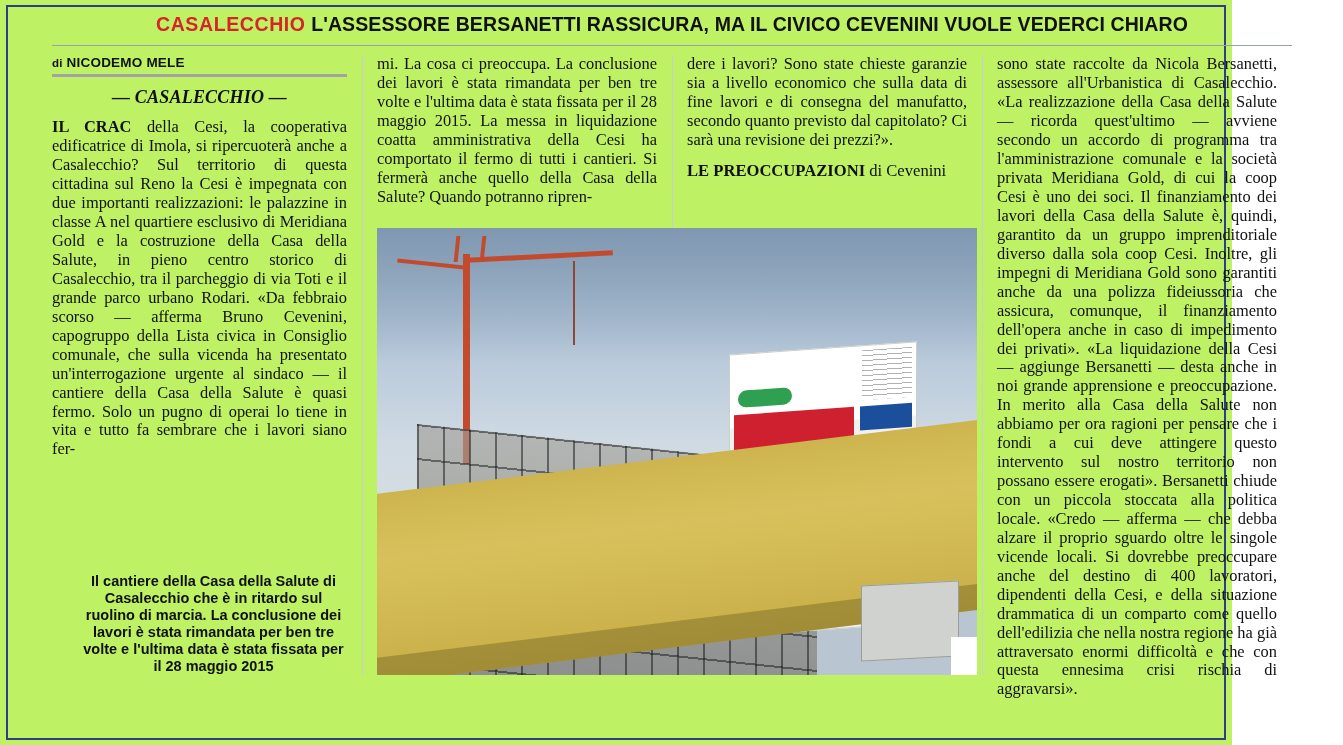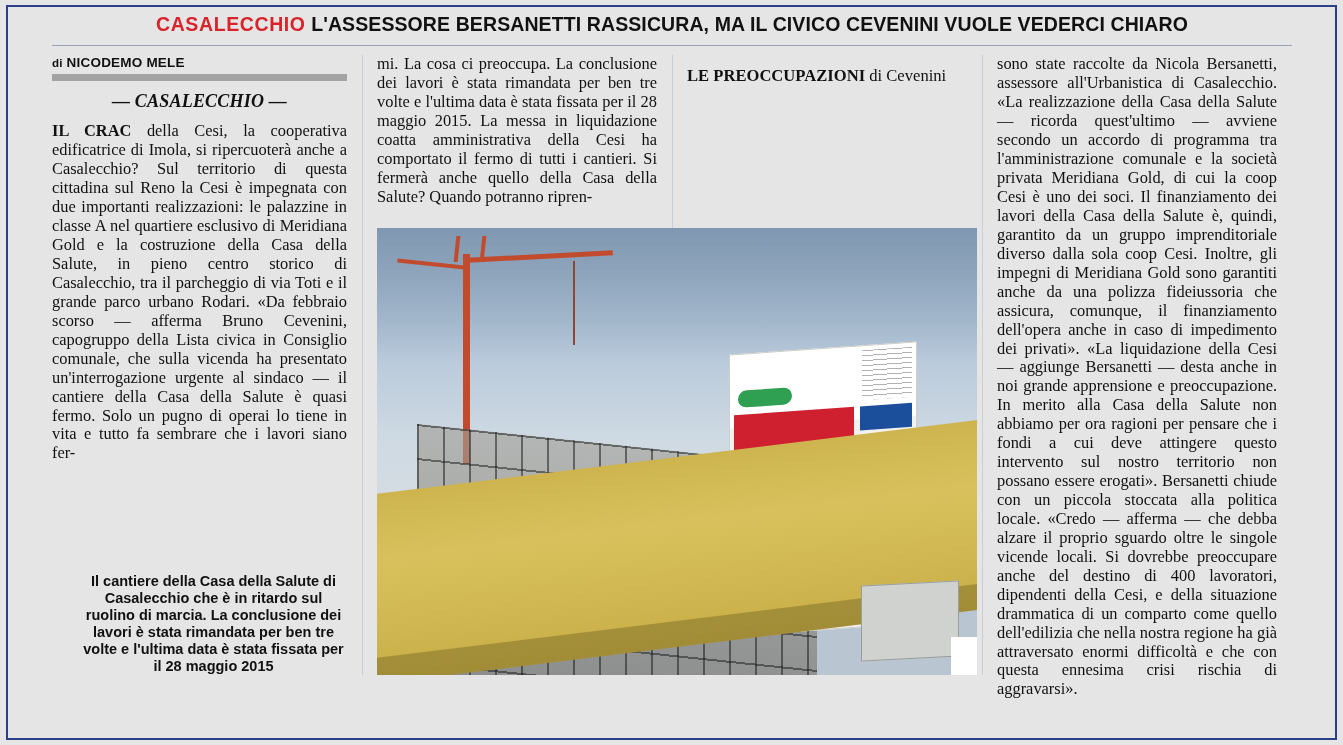--- a/index.html
+++ b/index.html
@@ -9,23 +9,23 @@
   }
   body {
     width: 1343px;
     height: 745px;
     font-family: "Liberation Serif", serif;
     color: #111111;
     overflow: hidden;
   }
   .page {
     position: relative;
-    width: 1343px;
+    width: 1232px;
     height: 745px;
-    background: #e5e5e5;
+    background: #bef264;
     box-sizing: border-box;
   }
   .frame {
     position: absolute;
     left: 6px;
     top: 5px;
     right: 6px;
     bottom: 5px;
     border: 2px solid #2b3f86;
     box-sizing: border-box;
@@ -95,21 +95,21 @@
     top: 0;
     bottom: 0;
     width: 1px;
     background: #c9cdd8;
   }
   .byline {
     font-family: "Liberation Sans", sans-serif;
     font-weight: bold;
     font-size: 13.5px;
     letter-spacing: 0.2px;
-    border-bottom: 7px solid #a3a3a3;
+    border-bottom: 3px solid #a3a3a3;
     padding-bottom: 4px;
     margin-bottom: 0;
   }
   .byline .small {
     font-size: 11.5px;
   }
   .dateline {
     text-align: center;
     font-family: "Liberation Serif", serif;
     font-style: italic;
@@ -349,20 +349,21 @@
         <div class="caption">
           <div>Il cantiere della Casa della Salute di Casalecchio che è in ritardo sul ruolino di marcia. La conclusione dei lavori è stata rimandata per ben tre volte e l'ultima data è stata fissata per il 28 maggio 2015</div>
         </div>
       </div>
 
       <div class="col col-rule">
         <p class="body">mi. La cosa ci preoccupa. La conclusione dei lavori è stata rimandata per ben tre volte e l'ultima data è stata fissata per il 28 maggio 2015. La messa in liquidazione coatta amministrativa della Cesi ha comportato il fermo di tutti i cantieri. Si fermerà anche quello della Casa della Salute? Quando potranno ripren-</p>
       </div>
 
       <div class="col col-rule">
+        <p class="body">dere i lavori? Sono state chieste garanzie sia a livello economico che sulla data di fine lavori e di consegna del manufatto, secondo quanto previsto dal capitolato? Ci sarà una revisione dei prezzi?».</p>
         <div class="subhead">
           <span>LE PREOCCUPAZIONI</span><span class="reg"> di Cevenini</span>
         </div>
       </div>
 
       <div class="col col-rule col-last">
         <p class="body">sono state raccolte da Nicola Bersanetti, assessore all'Urbanistica di Casalecchio. «La realizzazione della Casa della Salute — ricorda quest'ultimo — avviene secondo un accordo di programma tra l'amministrazione comunale e la società privata Meridiana Gold, di cui la coop Cesi è uno dei soci. Il finanziamento dei lavori della Casa della Salute è, quindi, garantito da un gruppo imprenditoriale diverso dalla sola coop Cesi. Inoltre, gli impegni di Meridiana Gold sono garantiti anche da una polizza fideiussoria che assicura, comunque, il finanziamento dell'opera anche in caso di impedimento dei privati». «La liquidazione della Cesi — aggiunge Bersanetti — desta anche in noi grande apprensione e preoccupazione. In merito alla Casa della Salute non abbiamo per ora ragioni per pensare che i fondi a cui deve attingere questo intervento sul nostro territorio non possano essere erogati». Bersanetti chiude con un piccola stoccata alla politica locale. «Credo — afferma — che debba alzare il proprio sguardo oltre le singole vicende locali. Si dovrebbe preoccupare anche del destino di 400 lavoratori, dipendenti della Cesi, e della situazione drammatica di un comparto come quello dell'edilizia che nella nostra regione ha già attraversato enormi difficoltà e che con questa ennesima crisi rischia di aggravarsi».</p>
       </div>
 
       <div class="photo-wrap">

